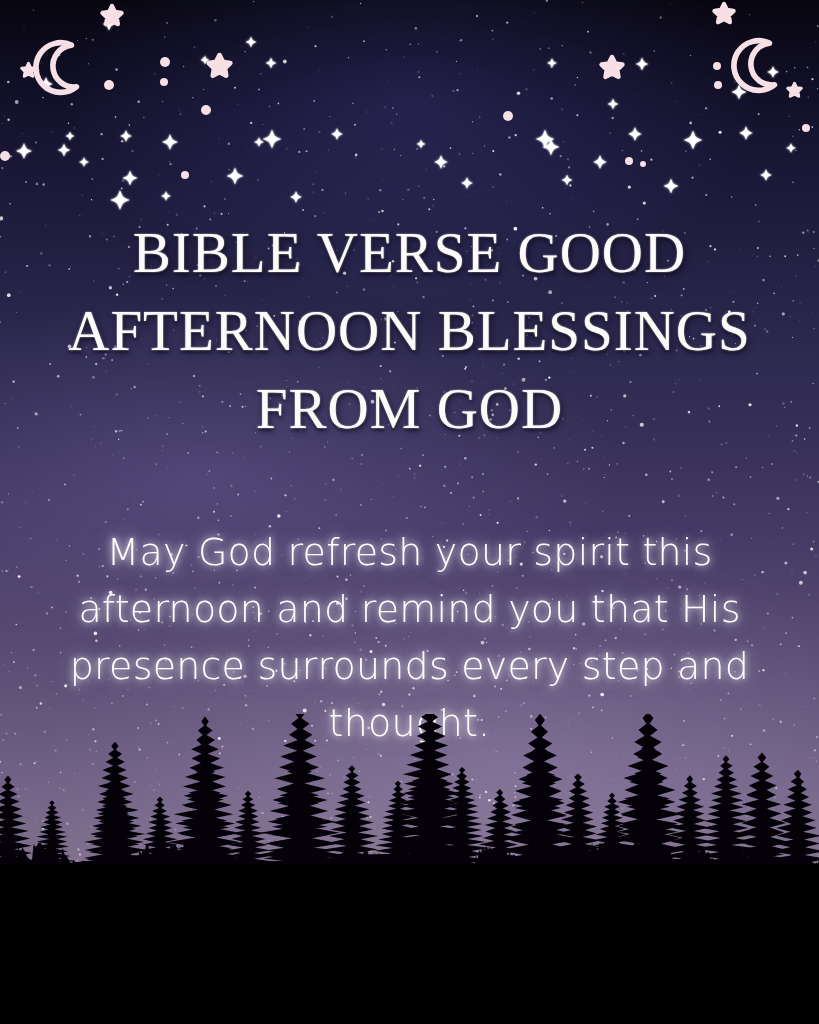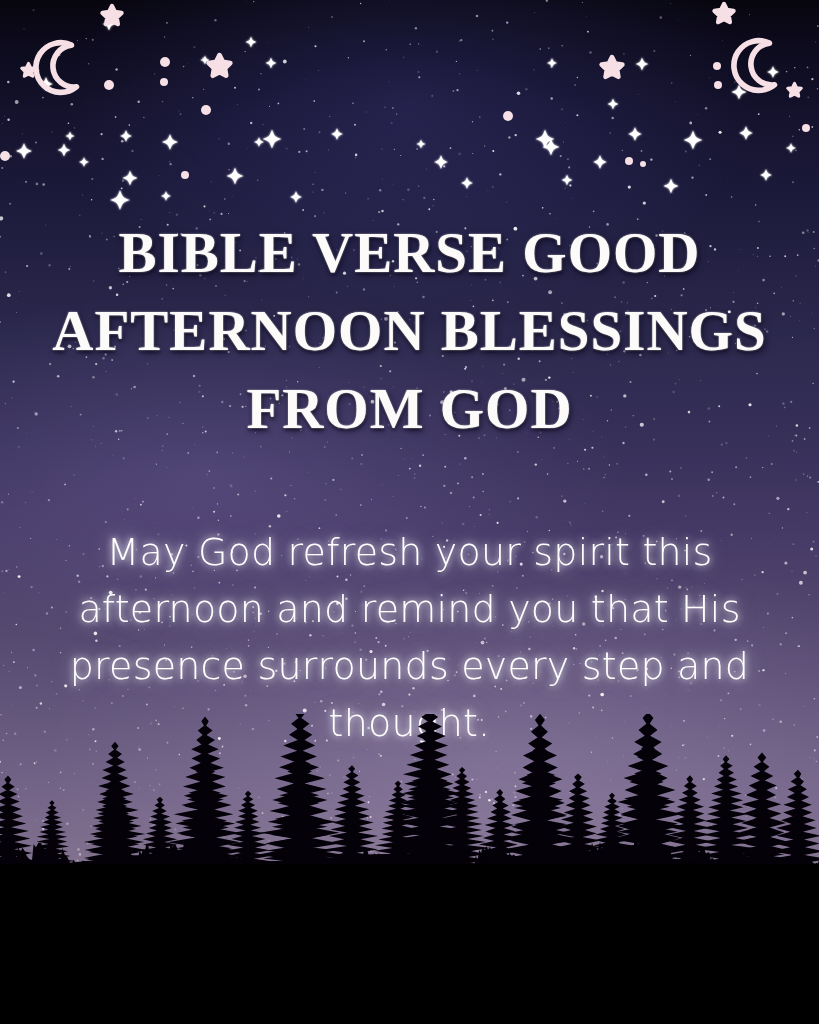--- a/index.html
+++ b/index.html
@@ -90,21 +90,21 @@
     display: block;
   }
 
   .headline {
     position: absolute;
     top: 214px;
     left: 0;
     right: 0;
     text-align: center;
     font-family: "Liberation Serif", "DejaVu Serif", serif;
-    font-weight: 700;
+    font-weight: 400;
     font-size: 57px;
     line-height: 78px;
     letter-spacing: 1.0px;
     color: #fdfbfa;
     text-transform: uppercase;
     text-shadow:
       0 0 2px rgba(255,255,255,0.65),
       0 2px 3px rgba(10,6,26,0.78),
       2px 3px 6px rgba(8,5,22,0.55);
     margin: 0;

